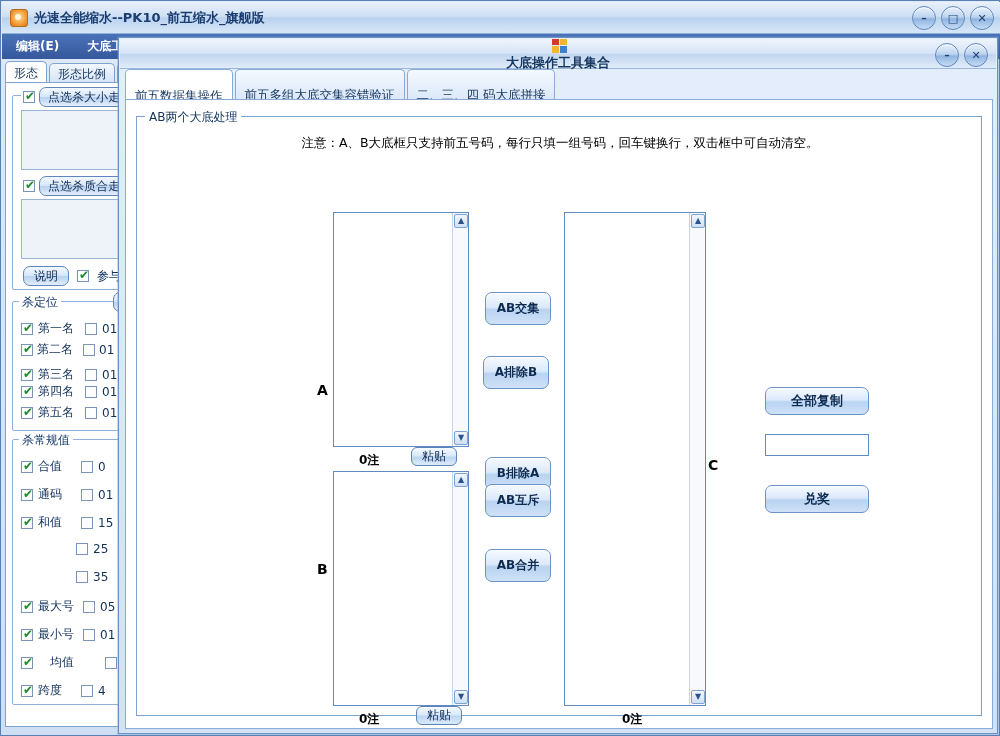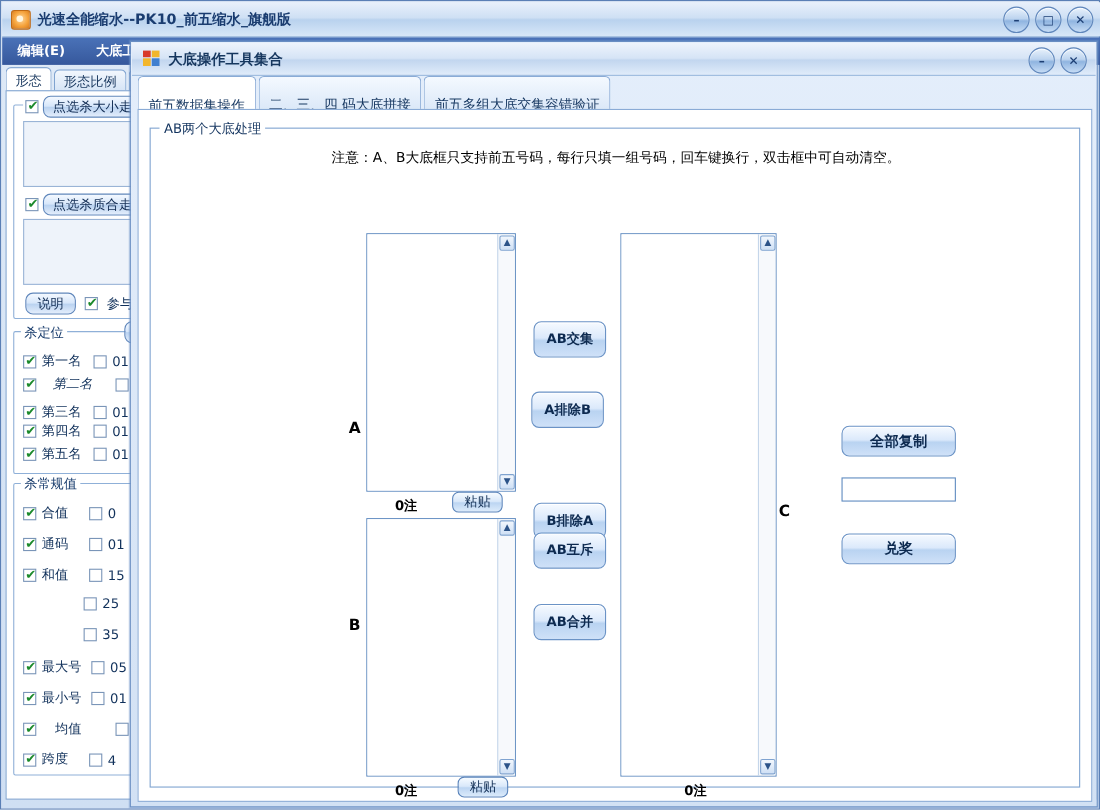--- a/index.html
+++ b/index.html
@@ -118,21 +118,21 @@
     position:absolute;left:118px;top:37px;width:880px;height:697px;
     background:linear-gradient(to bottom,#e4eefb 0%,#d2e1f4 100%);
     border:1px solid #6b90c4;
     box-sizing:border-box;
     box-shadow:0 0 0 1px rgba(110,150,200,.35);
   }
   .dlg-title{
     position:absolute;left:1px;top:1px;width:876px;height:30px;
     background:linear-gradient(to bottom,#eef4fc 0%,#d6e4f6 48%,#c2d6ef 54%,#e0ecfa 100%);
     border-bottom:1px solid #9ab8dd;box-sizing:border-box;
-    display:flex;align-items:center;
+    display:flex;align-items:center;flex-direction:column;
   }
   .dlg-icon{
     width:16px;height:15px;margin-left:10px;margin-right:7px;flex:none;position:relative;
   }
   .dlg-icon i{position:absolute;display:block;}
   .dlg-icon .q1{left:0;top:0;width:7px;height:6px;background:#d83a2a;}
   .dlg-icon .q2{left:8px;top:0;width:7px;height:6px;background:#f2b62c;}
   .dlg-icon .q3{left:0;top:7px;width:7px;height:7px;background:#f2b62c;}
   .dlg-icon .q4{left:8px;top:7px;width:7px;height:7px;background:#3f7fd0;}
   .dlg-title-text{font-size:13px;font-weight:bold;color:#16375f;white-space:nowrap;}
@@ -263,21 +263,21 @@
         <div class="gtitle">杀定位</div>
         <span class="pillbtn" style="position:absolute;left:100px;top:-10px;padding:3px 10px;">走</span>
 
         <div class="rowline" style="position:absolute;left:8px;top:18px;gap:5px;">
           <span class="chk on"></span>
           <span class="lbl">第一名</span>
           <span class="chk" style="margin-left:6px;"></span>
           <span class="lbl">01</span>
           <span class="chk" style="margin-left:10px;"></span>
         </div>
-        <div class="rowline" style="position:absolute;left:8px;top:39px;gap:15px;font-style:italic;">
+        <div class="rowline" style="position:absolute;left:8px;top:39px;gap:4px;">
           <span class="chk on"></span>
           <span class="lbl">第二名</span>
           <span class="chk" style="margin-left:6px;"></span>
           <span class="lbl">01</span>
           <span class="chk" style="margin-left:10px;"></span>
         </div>
         <div class="rowline" style="position:absolute;left:8px;top:64px;gap:5px;">
           <span class="chk on"></span>
           <span class="lbl">第三名</span>
           <span class="chk" style="margin-left:6px;"></span>
@@ -377,22 +377,22 @@
       </span>
       <span class="dlg-title-text">大底操作工具集合</span>
       <span class="wbtns" style="right:8px;top:4px;">
         <span class="wbtn">–</span>
         <span class="wbtn">✕</span>
       </span>
     </div>
 
     <div class="dlg-tabs">
       <div class="dtab active">前五数据集操作</div>
+      <div class="dtab">前五多组大底交集容错验证</div>
       <div class="dtab">二、三、四 码大底拼接</div>
-      <div class="dtab">前五多组大底交集容错验证</div>
     </div>
 
     <div class="dlg-body">
       <div class="grp">
         <div class="grp-title">AB两个大底处理</div>
         <div class="notice">注意：A、B大底框只支持前五号码，每行只填一组号码，回车键换行，双击框中可自动清空。</div>
 
         <div class="boxlabel" style="left:180px;top:265px;">A</div>
         <div class="ta" style="left:196px;top:95px;width:136px;height:235px;">
           <div class="inner"></div>

